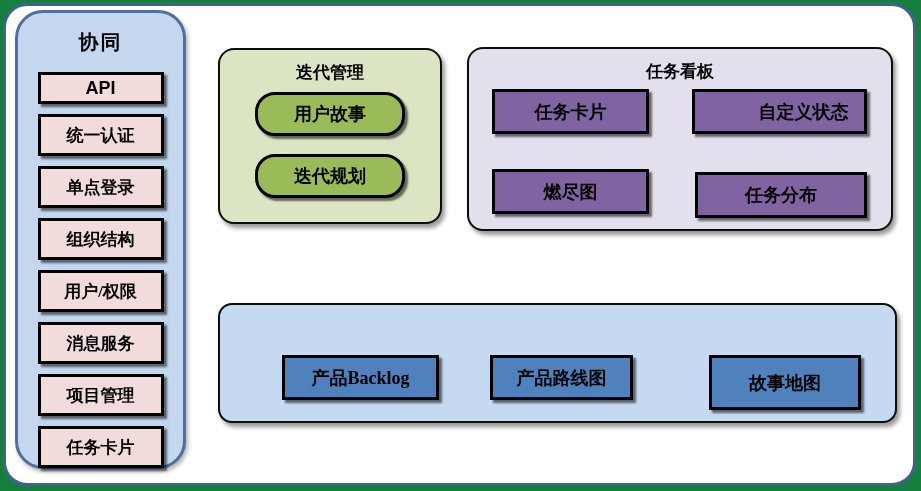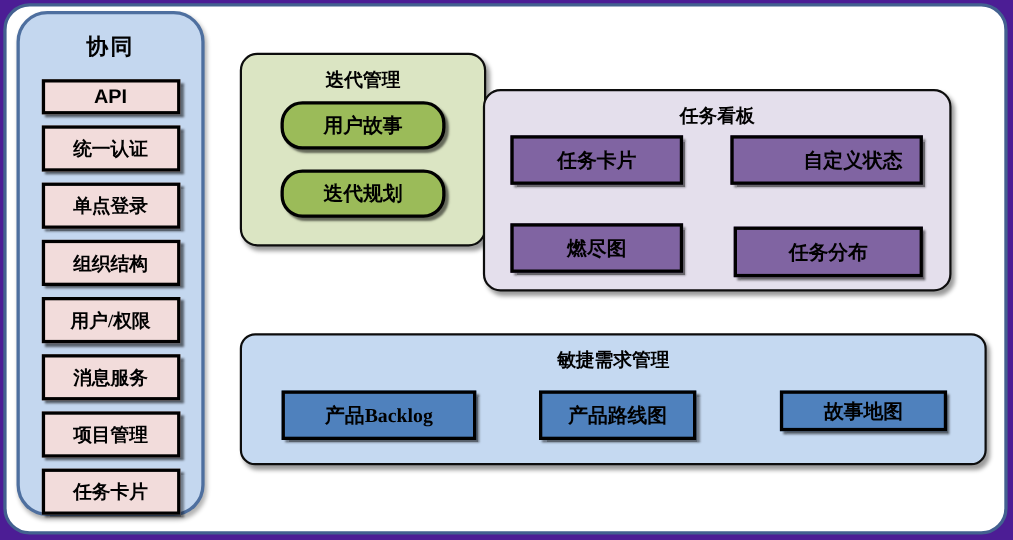--- a/index.html
+++ b/index.html
@@ -1,20 +1,20 @@
 <!DOCTYPE html>
 <html style="--frame-border: #436190; --sidebar-bg: #c4d7ef; --sidebar-border: #4e6f9f; --pink-box: #f2dcdb; --green-panel: #dbe5c3; --green-box: #9bbb59; --purple-panel: #e4dfec; --purple-box: #8064a2; --blue-panel: #c5d9f1; --blue-box: #4f81bd;"><head>
 <meta charset="utf-8">
 <style>
   html, body { margin: 0; padding: 0; background: #ffffff; }
   .canvas {
     position: relative;
     width: 921px;
     height: 491px;
-    background: #4c1d95;
+    background: #15803d;
     font-family: "Liberation Sans", sans-serif;
     overflow: hidden;
   }
   .outer-frame {
     position: absolute;
     left: 3px; top: 3px; right: 5px; bottom: 5px;
     border: 3px solid var(--frame-border, #436190);
     border-radius: 24px;
     background: #ffffff;
   }
@@ -70,21 +70,21 @@
     box-shadow: 3px 4px 4px rgba(0,0,0,0.40);
   }
   .panel-title {
     text-align: center;
     font-size: 17px;
     font-weight: bold;
     color: #000;
     margin-top: 11px;
   }
   .panel-iteration { left: 218px; top: 48px; width: 224px; height: 176px; background: var(--green-panel, #dbe5c3); }
-  .panel-kanban    { left: 439px; top: 47px; width: 426px; height: 184px; background: var(--purple-panel, #e4dfec); margin-top: 34px; }
+  .panel-kanban    { left: 467px; top: 47px; width: 426px; height: 184px; background: var(--purple-panel, #e4dfec); }
   .panel-agile     { left: 218px; top: 303px; width: 679px; height: 120px; background: var(--blue-panel, #c5d9f1); border-radius: 14px; }
   .feature-box {
     position: absolute;
     box-sizing: border-box;
     display: flex;
     align-items: center;
     justify-content: center;
     border: 3px solid #000;
     box-shadow: 3px 3px 2px rgba(0,0,0,0.55);
     font-family: "Liberation Serif", "DejaVu Serif", serif;
@@ -98,23 +98,23 @@
   .blue-box   { background: var(--blue-box, #4f81bd); }
   
   .box-user-story         { left: 35px;  top: 42px;  width: 150px; height: 44px; }
   .box-iteration-planning { left: 35px;  top: 104px; width: 150px; height: 44px; }
   
   .box-task-card          { left: 23px;  top: 40px;  width: 157px; height: 45px; }
   .box-custom-status      { left: 223px; top: 40px;  width: 175px; height: 45px; padding-left: 48px; }
   .box-burndown           { left: 23px;  top: 120px; width: 157px; height: 45px; }
   .box-task-distribution  { left: 226px; top: 123px; width: 172px; height: 46px; }
   
-  .box-product-backlog    { left: 36px;  top: 50px;  width: 177px; height: 45px; }
+  .box-product-backlog    { left: 62px;  top: 50px;  width: 157px; height: 45px; }
   .box-product-roadmap    { left: 270px; top: 50px;  width: 143px; height: 45px; }
-  .box-story-map          { left: 489px; top: 50px;  width: 152px; height: 37px; }
+  .box-story-map          { left: 489px; top: 50px;  width: 152px; height: 55px; }
 </style>
 </head>
 <body>
 
 <div class="canvas">
   <div class="outer-frame"></div>
 
   <aside class="sidebar">
     <div class="sidebar-title">协同</div>
     <div class="sidebar-items">
@@ -137,18 +137,17 @@
 
   <section class="panel panel-kanban">
     <div class="panel-title">任务看板</div>
     <div class="feature-box purple-box box-task-card">任务卡片</div>
     <div class="feature-box purple-box box-custom-status">自定义状态</div>
     <div class="feature-box purple-box box-burndown">燃尽图</div>
     <div class="feature-box purple-box box-task-distribution">任务分布</div>
   </section>
 
   <section class="panel panel-agile">
-    <div class="panel-title">敏捷需求管理</div>
     <div class="feature-box blue-box box-product-backlog">产品Backlog</div>
     <div class="feature-box blue-box box-product-roadmap">产品路线图</div>
     <div class="feature-box blue-box box-story-map">故事地图</div>
   </section>
 </div>
 
 </body></html>

